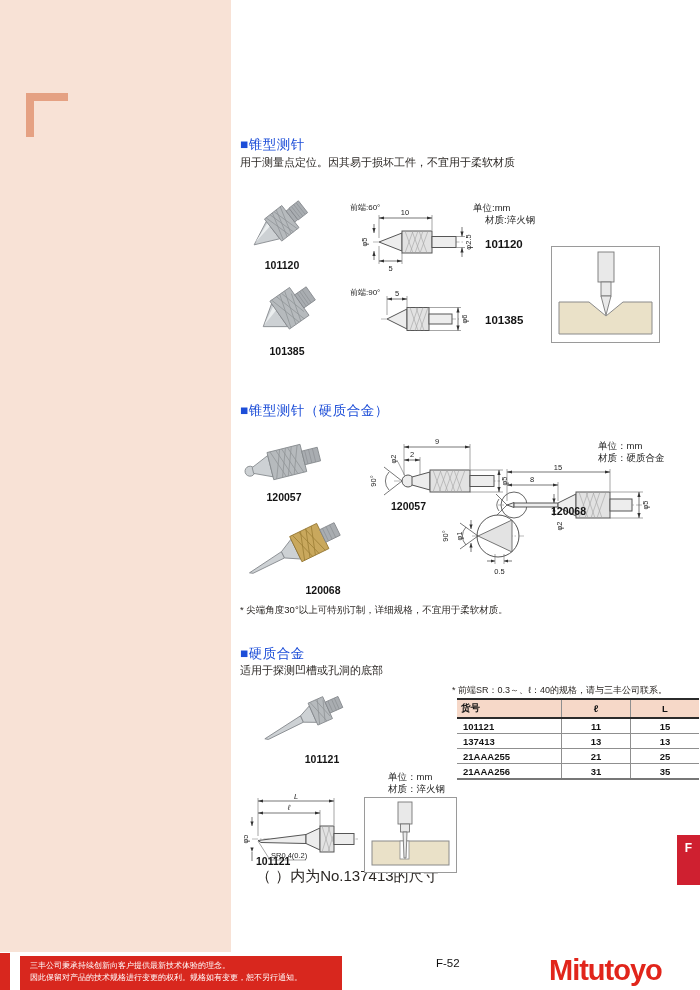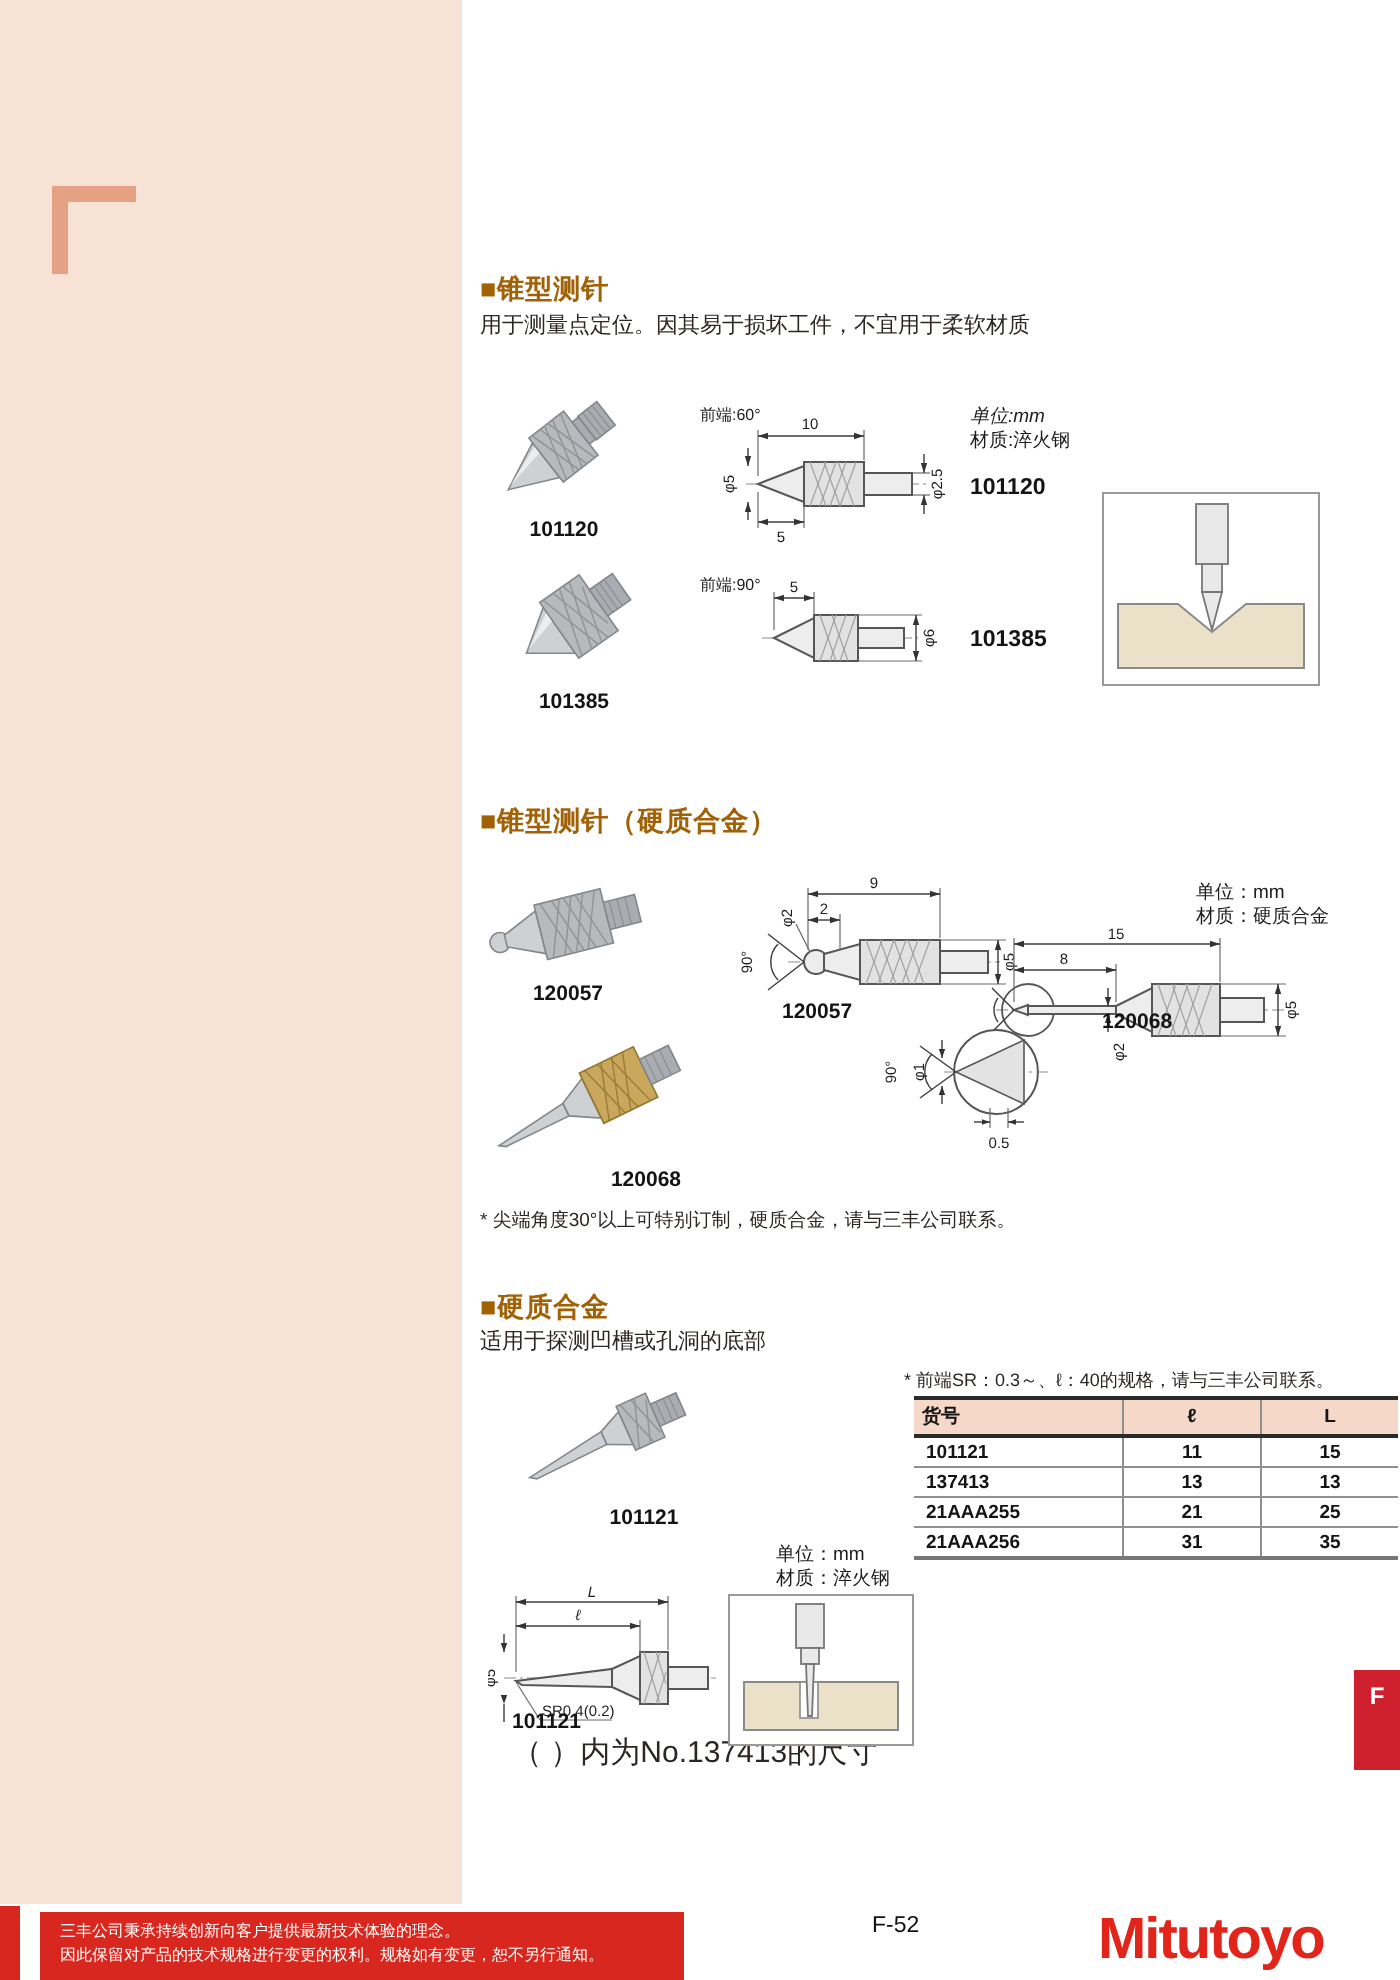--- a/index.html
+++ b/index.html
@@ -2,21 +2,21 @@
 <html><head>
 <meta charset="utf-8">
 <style>
   html,body{margin:0;padding:0;background:#fff;}
   .page{position:relative;width:700px;height:990px;background:#ffffff;overflow:hidden;
         font-family:"Liberation Sans","DejaVu Sans",sans-serif;color:#222;}
   .abs{position:absolute;}
   .pink-col{left:0;top:0;width:231px;height:952px;background:#f8e2d6;}
   .corner-l{left:26px;top:93px;width:34px;height:36px;
             border-left:8px solid #e5a183;border-top:8px solid #e5a183;}
-  .sec-title{font-size:13.5px;font-weight:bold;color:#a16207;letter-spacing:.5px;}
+  .sec-title{font-size:13.5px;font-weight:normal;color:#1d4ed8;letter-spacing:.5px;}
   .desc{font-size:11px;color:#2b2724;}
   .note{font-size:9.5px;color:#2b2724;}
   .unit{font-size:9.5px;color:#1c1c1c;}
   .pid{font-size:10.5px;font-weight:bold;color:#141414;}
   .pid-lg{font-size:11.5px;font-weight:bold;color:#141414;}
   .center{text-align:center;}
   svg{display:block;}
   svg text{font-family:"Liberation Sans","DejaVu Sans",sans-serif;fill:#1d1d1d;}
   .dt{font-size:7.5px;}
   .ct{font-size:8px;}
@@ -121,21 +121,21 @@
     <text class="dt" transform="rotate(-90 18 41)" x="18" y="41" text-anchor="middle">φ5</text>
     <line class="ext" x1="107" y1="35.5" x2="116" y2="35.5"></line>
       <line class="ext" x1="107" y1="46.5" x2="116" y2="46.5"></line>
     <line class="dim" x1="113" y1="35.5" x2="113" y2="26"></line>
       <line class="dim" x1="113" y1="46.5" x2="113" y2="56"></line>
     <polygon class="ah" points="113,35.5 111.4,30.5 114.6,30.5"></polygon>
       <polygon class="ah" points="113,46.5 111.4,51.5 114.6,51.5"></polygon>
     <text class="dt" transform="rotate(-90 122 41)" x="122" y="41" text-anchor="middle">φ2.5</text>
   </svg>
 
-  <div class="abs unit" style="left:485px;top:202px;font-style:italic;">单位:mm</div>
+  <div class="abs unit" style="left:473px;top:202px;">单位:mm</div>
   <div class="abs unit" style="left:485px;top:214px;">材质:淬火钢</div>
   <div class="abs pid-lg" style="left:485px;top:238px;">101120</div>
 
   <svg class="abs" style="left:551px;top:246px;" width="109" height="97">
     <rect class="wbox" x=".5" y=".5" width="108" height="96"></rect>
     <rect class="tool" x="47" y="6" width="16" height="30"></rect>
     <rect class="tool" x="50" y="36" width="10" height="14" fill="#dddddd"></rect>
     <polygon class="tool" points="50,50 60,50 55,69"></polygon>
     <polygon class="wpiece" points="8,56 38,56 55,70 72,56 101,56 101,88 8,88"></polygon>
   </svg>
@@ -331,21 +331,21 @@
     <text class="dt" transform="rotate(-90 24 30)" x="24" y="30" text-anchor="middle">φ1</text>
     <line class="ext" x1="57" y1="48" x2="57" y2="58"></line>
       <line class="ext" x1="66" y1="48" x2="66" y2="58"></line>
     <line class="dim" x1="49" y1="55" x2="57" y2="55"></line>
       <line class="dim" x1="66" y1="55" x2="74" y2="55"></line>
     <polygon class="ah" points="57,55 53,53.6 53,56.4"></polygon>
       <polygon class="ah" points="66,55 70,53.6 70,56.4"></polygon>
     <text class="dt" x="61.5" y="68" text-anchor="middle">0.5</text>
   </svg>
 
-  <div class="abs note" style="left:240px;top:604px;">* 尖端角度30°以上可特别订制，硬质合金，请与三丰公司联系。</div>
+  <div class="abs note" style="left:240px;top:604px;">* 尖端角度30°以上可特别订制，详细规格，不宜用于柔软材质。</div>
 
   <div class="abs sec-title" style="left:240px;top:645px;">■硬质合金</div>
   <div class="abs desc" style="left:240px;top:663px;">适用于探测凹槽或孔洞的底部</div>
 
   <svg class="abs" style="left:256px;top:688px;" width="92" height="62">
     <g transform="rotate(-24 46 31)">
       <polygon class="mcone" points="4,34 46,27.5 46,34.5 7,36"></polygon>
       <polygon class="mcone" points="46,27.5 58,22 58,40 46,34.5"></polygon>
       <rect class="mknurl" x="58" y="19" width="16" height="24"></rect>
       <line class="mhatch" x1="60" y1="43" x2="68" y2="19"></line>

